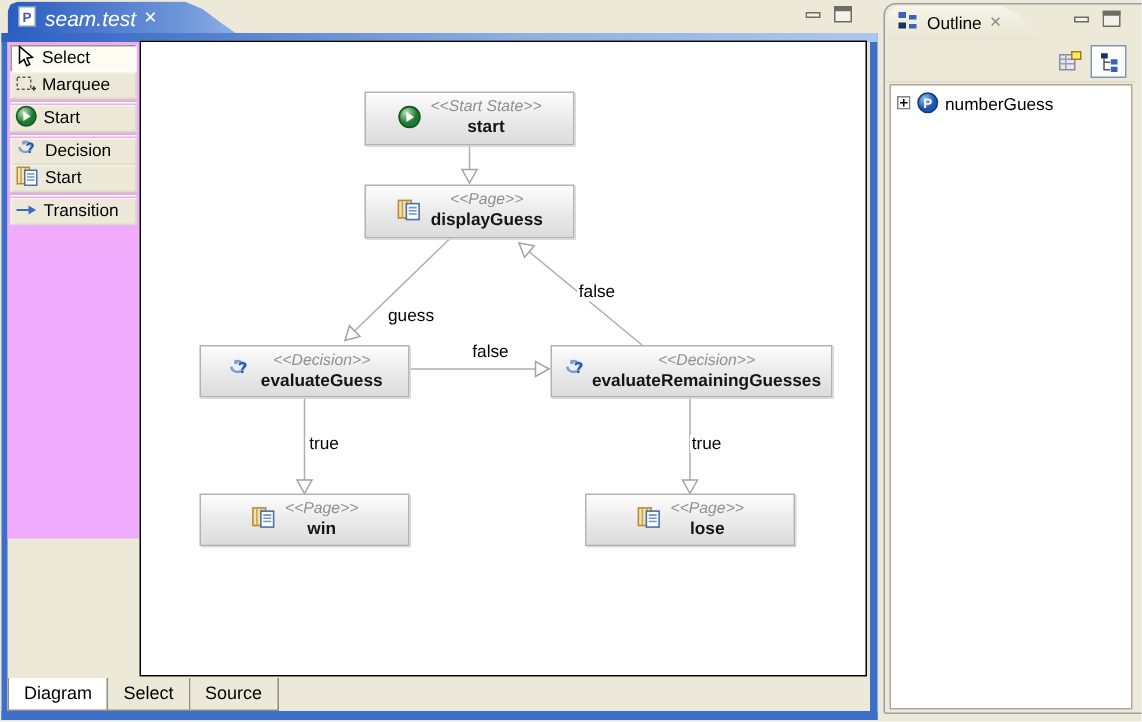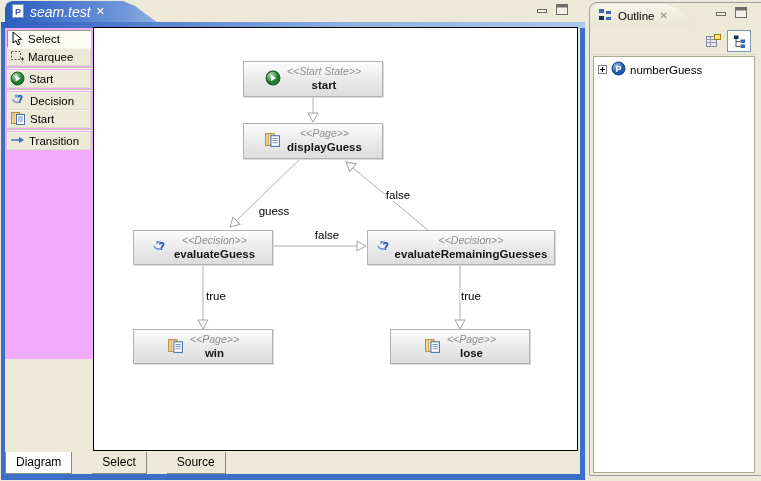--- a/index.html
+++ b/index.html
@@ -51,21 +51,21 @@
   .node { position:absolute; border:1px solid #b2b2b2;
           background:linear-gradient(#fdfdfd,#e9e9e9 55%,#dcdcdc);
           box-shadow:1px 1px 0 #dadada;
           display:flex; align-items:center; justify-content:center; gap:6px; }
   .node .txt { text-align:center; line-height:1.25; }
   .node .stereo { font-style:italic; color:#8f8f8f; font-size:10.5px; }
   .node .nname { font-weight:bold; color:#151515; font-size:11.5px; }
 
   
   .bottom-tabs { position:absolute; left:5px; top:451px; width:575px; height:23px;
-                 display:flex; align-items:stretch; padding-top:1px;gap:20px; }
+                 display:flex; align-items:stretch; padding-top:1px; }
   .btab { border:1px solid #8d8d80; border-top:none; padding:2px 10px 3px 10px;
           background:#ece9d8; display:flex; align-items:center; font-size:12px; }
   .btab + .btab { border-left:none; }
   .btab.active { background:#fff; }
 
   
   .outline { position:absolute; left:589px; top:2px; width:204px; height:474px;
              border:1px solid #9aa0a8; border-radius:8px 2px 2px 2px; background:#ece9d8; }
   .outline-tabrow { position:absolute; left:0; top:0; width:168px; height:24px; }
   .outline-tab { position:absolute; left:1px; top:1px; height:23px; width:102px;

